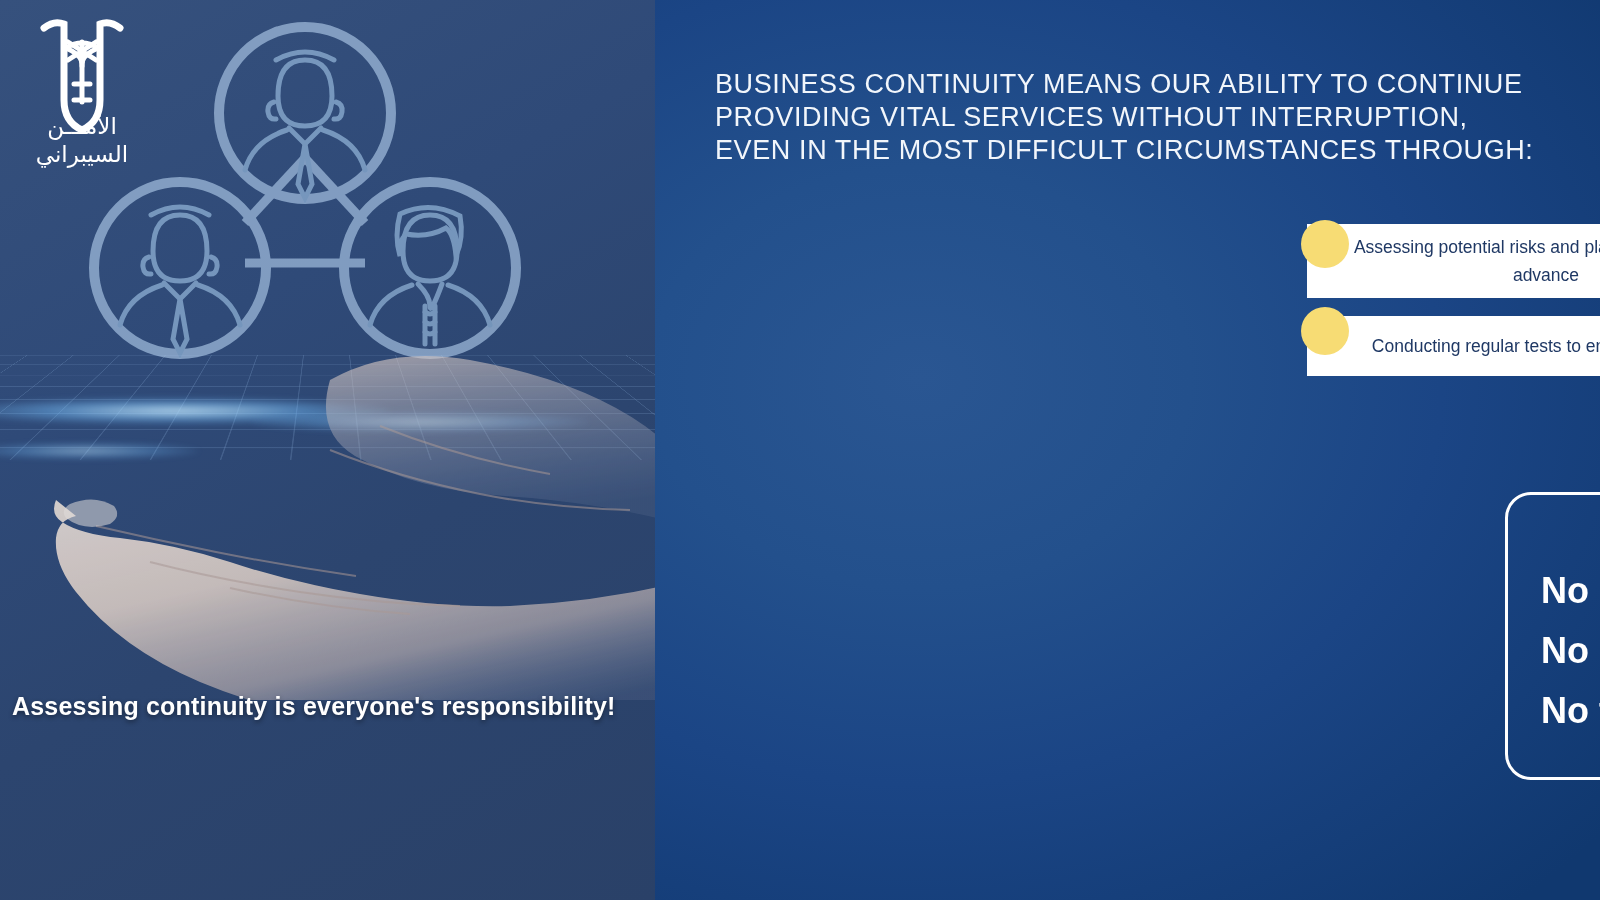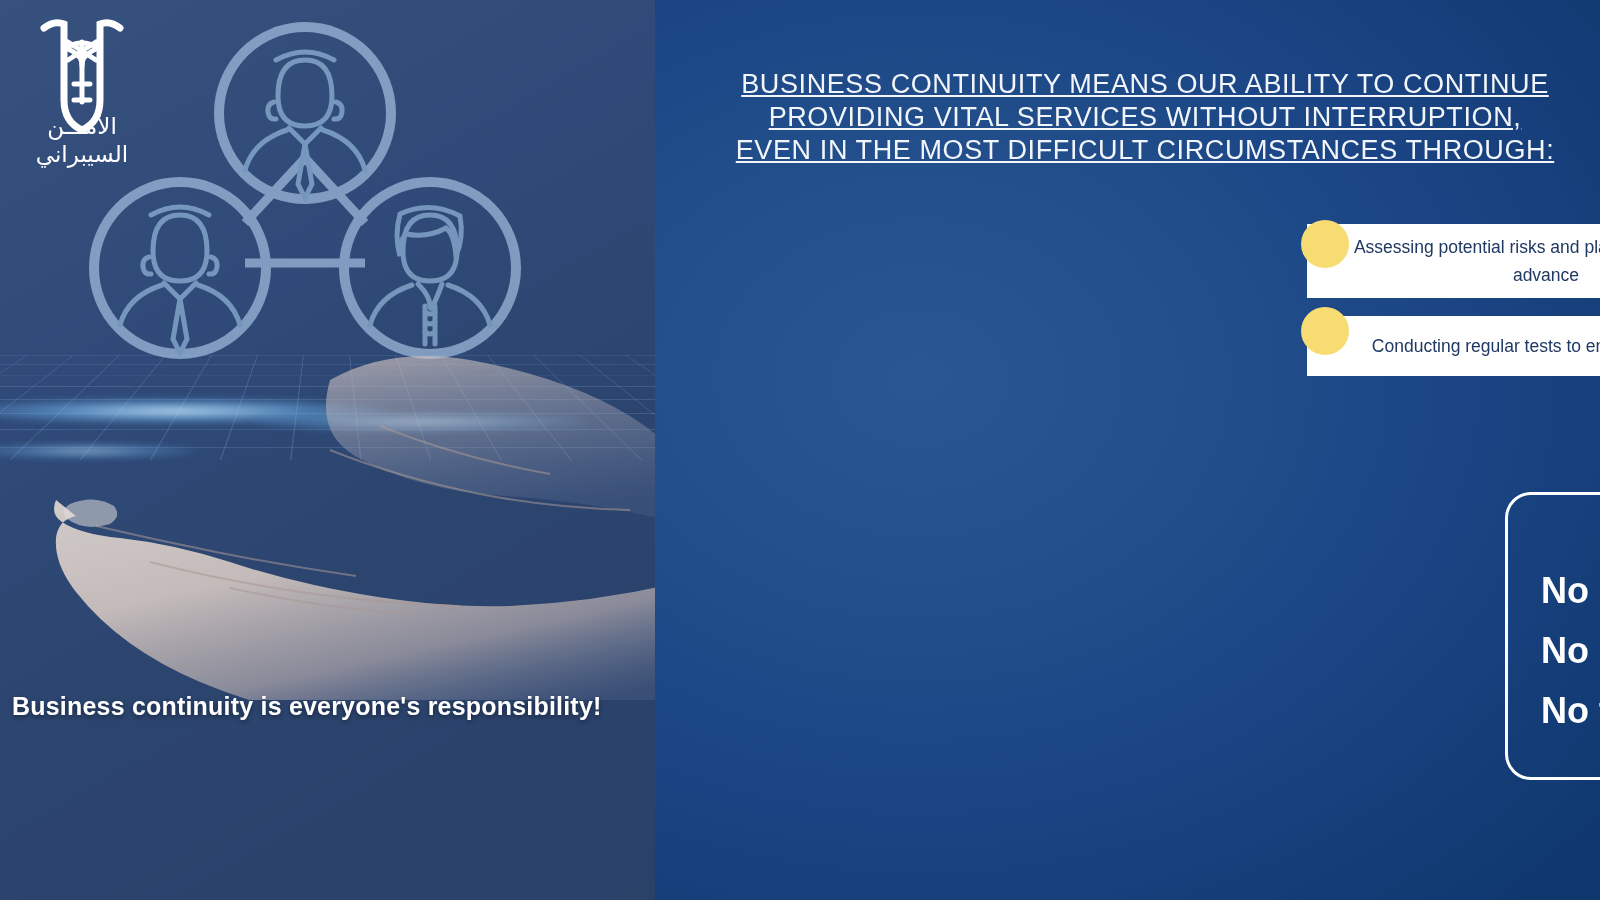--- a/index.html
+++ b/index.html
@@ -109,31 +109,30 @@
     position: relative;
     width: 945px;
     height: 900px;
     overflow: hidden;
     background:
       radial-gradient(ellipse 900px 700px at 28% 42%, #2a5692 0%, #23508c 30%, #1b4585 58%, #10386f 100%);
   }
 
   .headline {
     position: absolute;
-    left: 75px;
+    left: 60px;
     top: 68px;
     width: 830px;
-    text-align: center;
+    text-align: left;
     color: #f2f6fb;
     font-size: 27px;
     line-height: 1.22;
     letter-spacing: .6px;
     font-weight: 400;
     text-transform: uppercase;
-    text-decoration: underline;
   }
 
   
   .cards {
     position: absolute;
     left: 0;
     top: 224px;
     width: 945px;
     height: 170px;
   }
@@ -301,21 +300,21 @@
           <path d="M150 232 q70 18 150 30 q80 12 160 14"></path>
           <path d="M230 258 q90 20 180 26"></path>
           <path d="M330 120 q70 28 150 44 q70 14 150 16"></path>
           <path d="M380 96 q80 32 170 48"></path>
         </g>
 
         <path d="M70 174 q24-10 44 2 q8 10-4 18 q-26 8-44-6 q-6-8 4-14z" fill="#efe7e2" fill-opacity=".55"></path>
       </svg>
     </div>
 
-    <div class="tagline">Business continuity is everyone's responsibility!</div>
+    <div class="tagline">Assessing continuity is everyone's responsibility!</div>
 
     <div class="logo">
       <svg viewBox="0 0 120 160" xmlns="http://www.w3.org/2000/svg">
         <g fill="none" stroke="#ffffff" stroke-width="7" stroke-linecap="round">
           <path d="M22 16 q10-8 20-4 l0 76 q0 22 18 30"></path>
           <path d="M98 16 q-10-8-20-4 l0 76 q0 22-18 30"></path>
         </g>
         <g stroke="#ffffff" stroke-width="5" fill="none" stroke-linecap="round">
           <path d="M44 36 q16-10 32 0"></path>
           <path d="M44 36 q14 6 16 14"></path>

